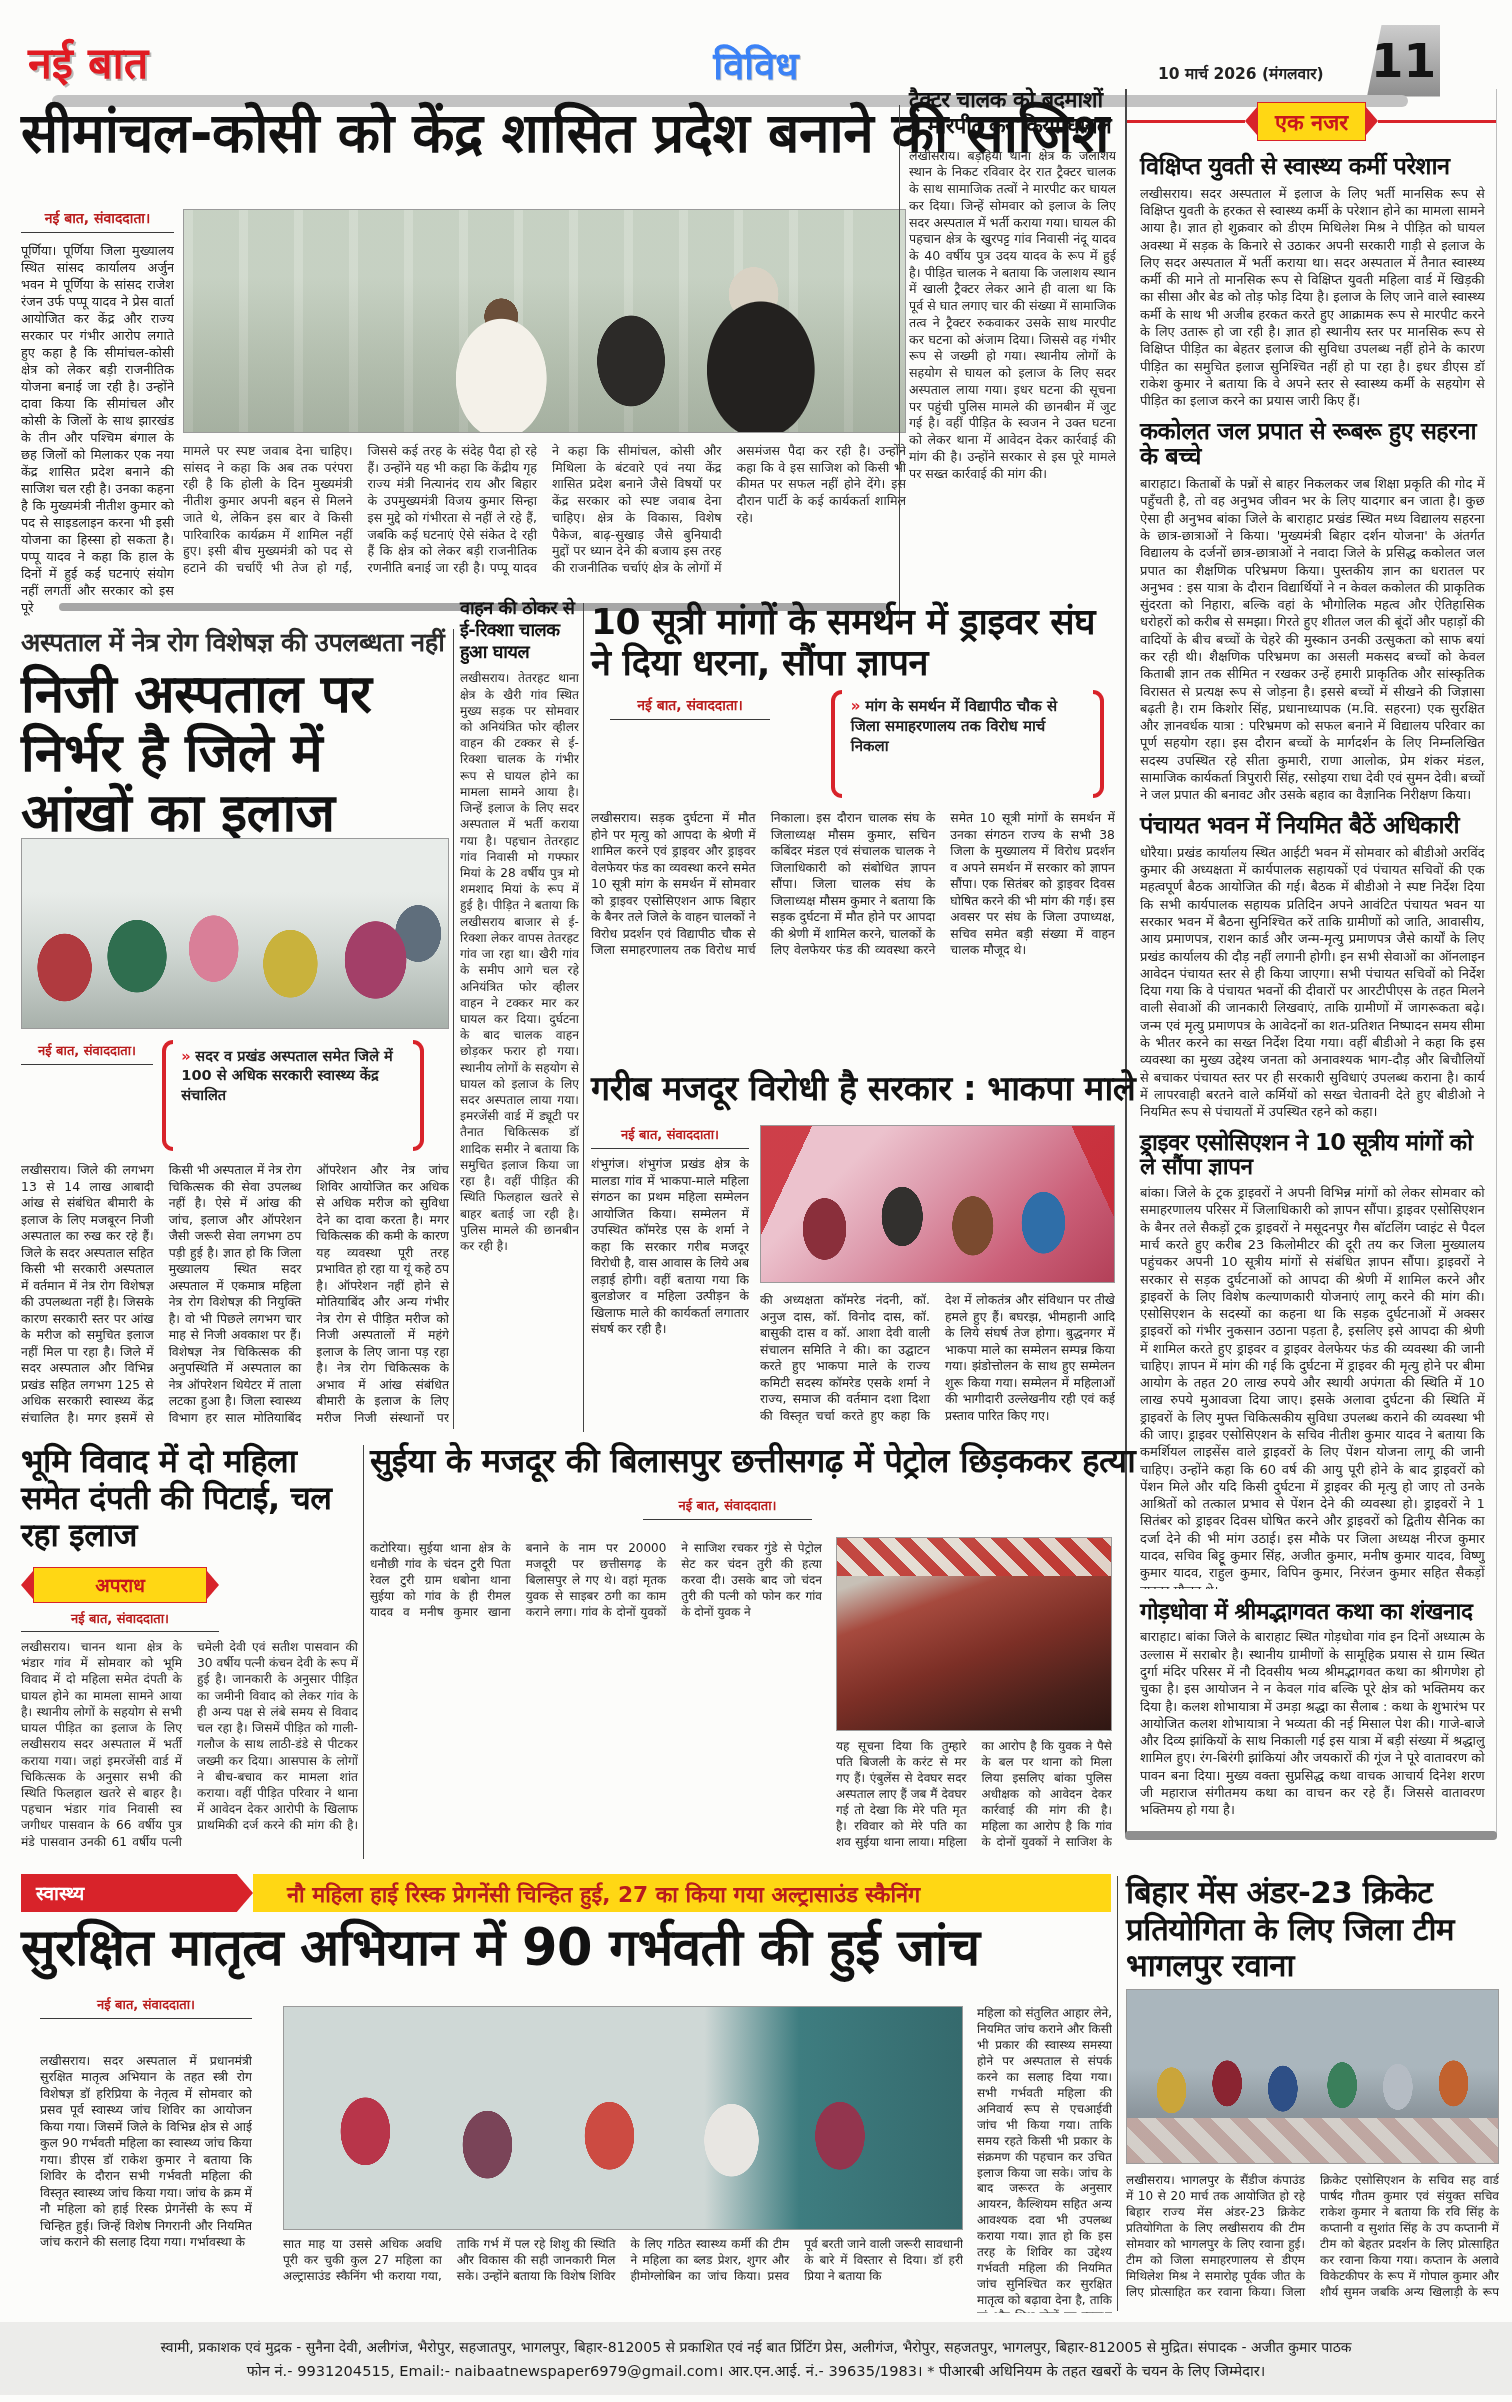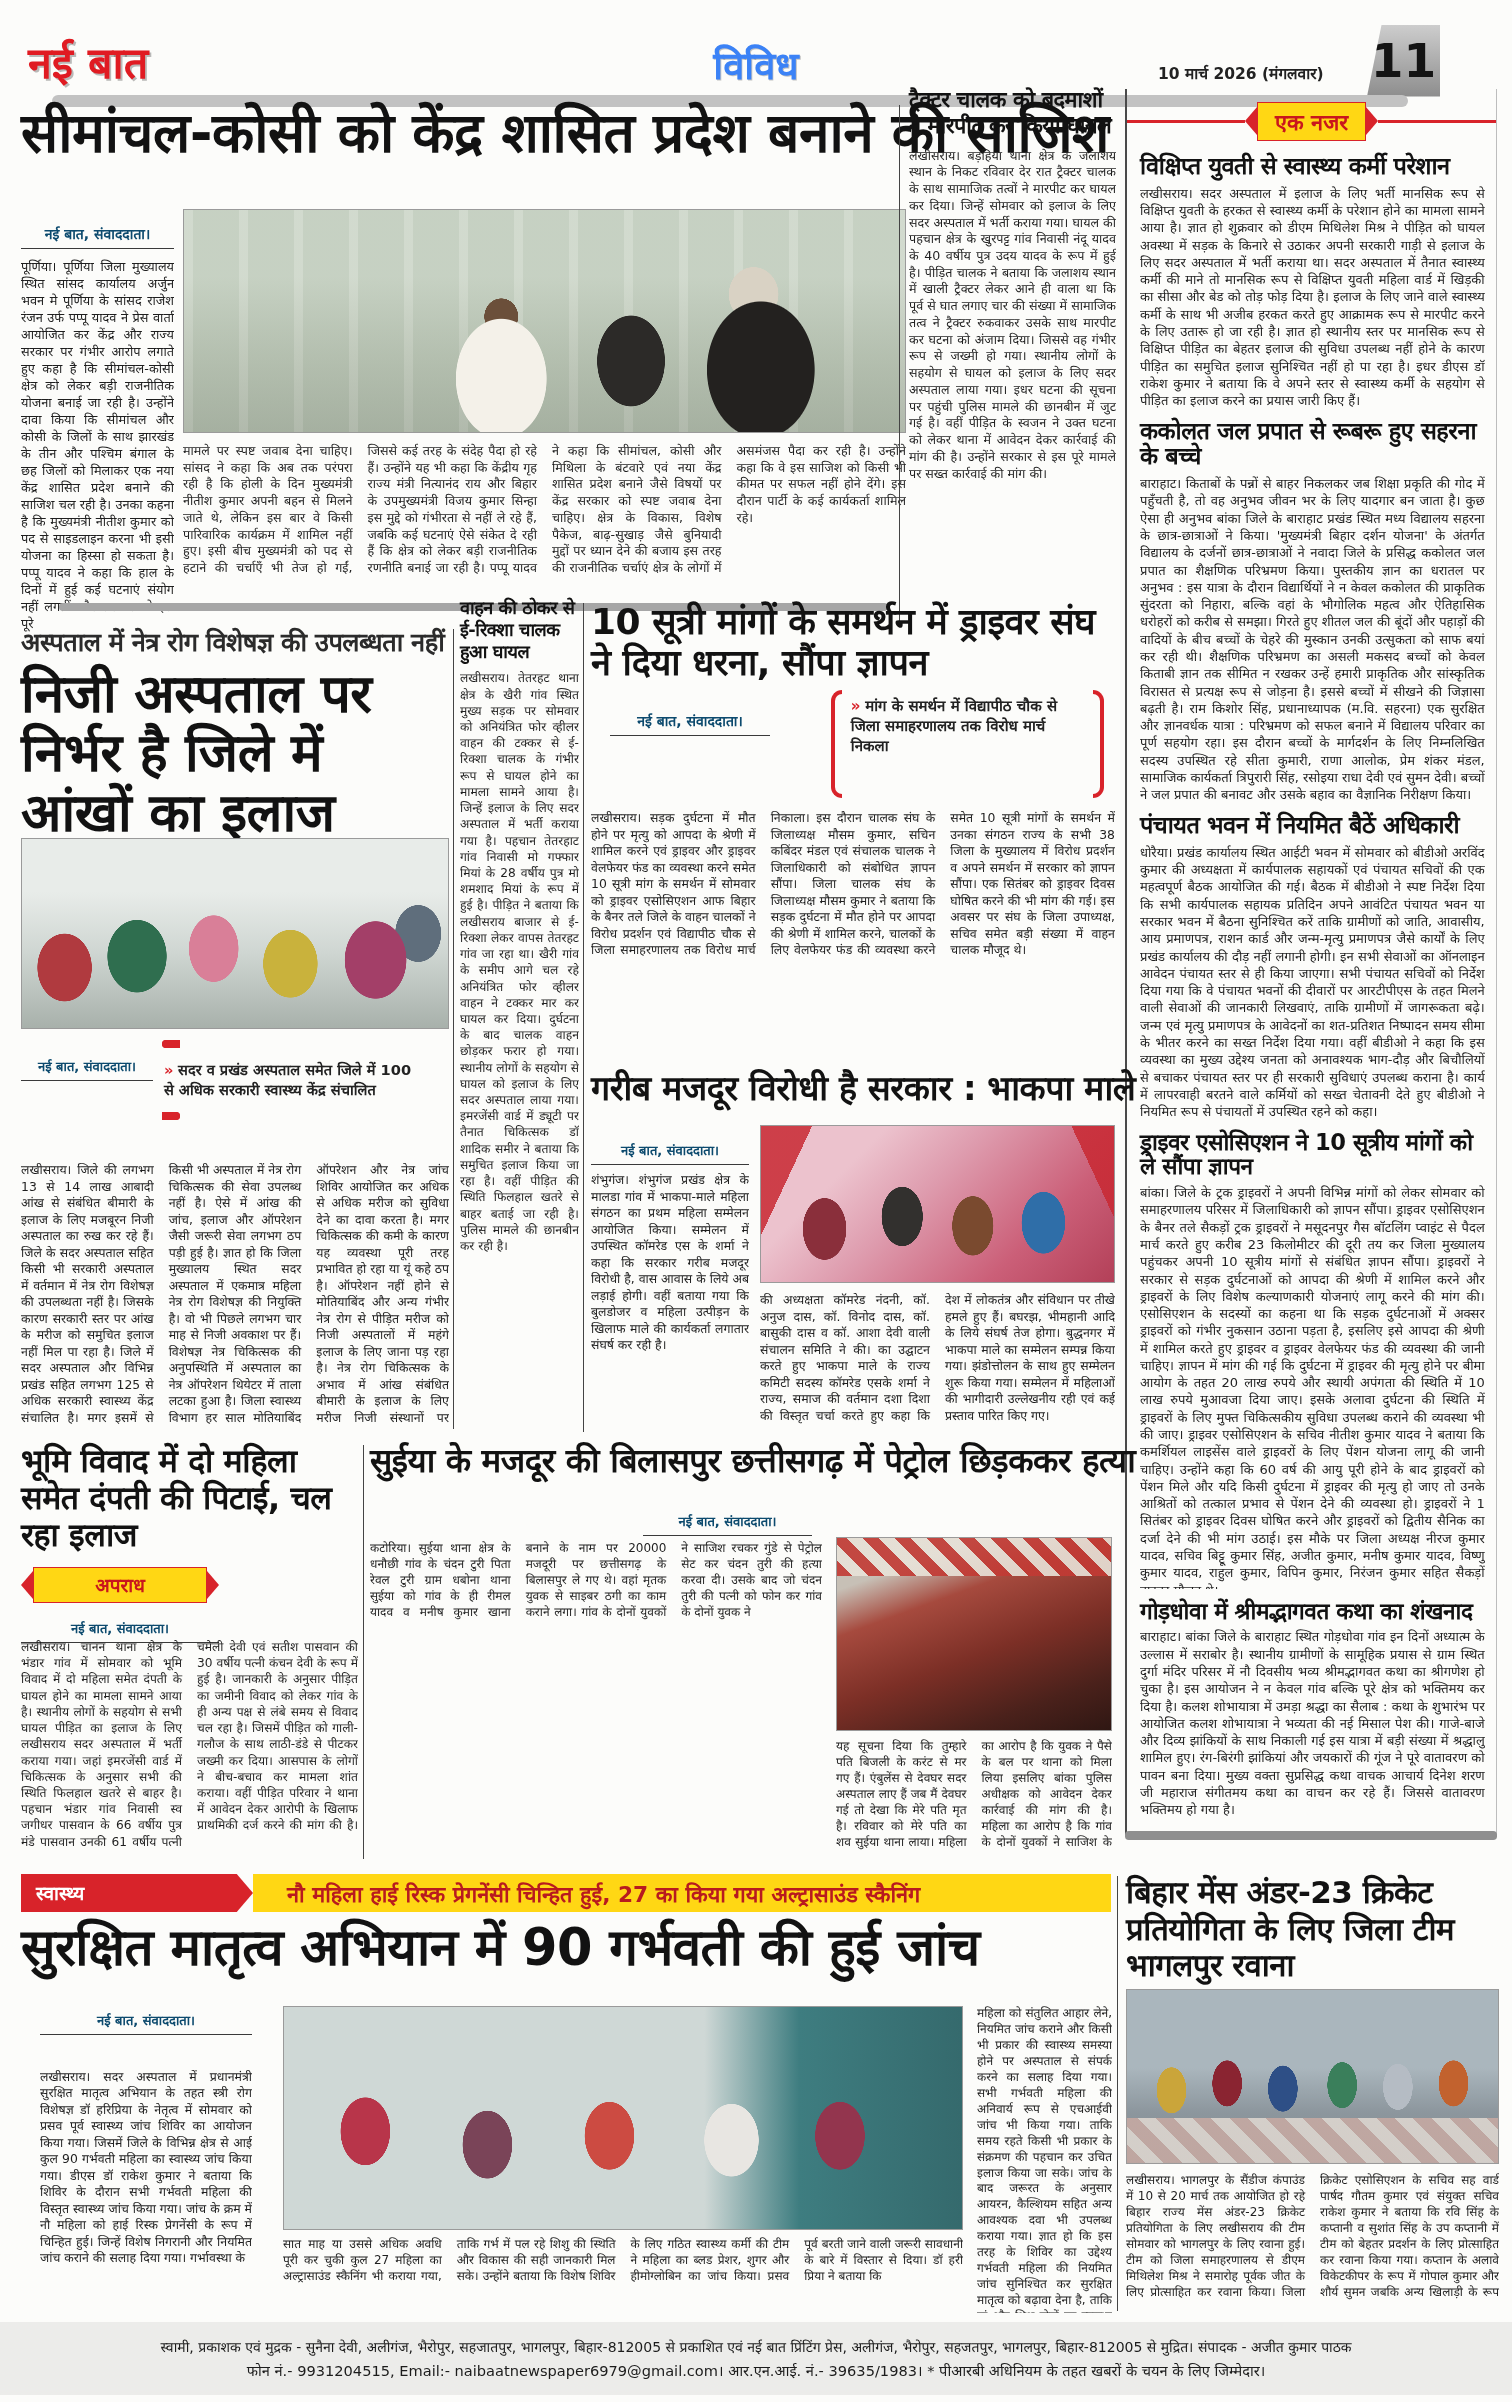--- a/index.html
+++ b/index.html
@@ -4,21 +4,21 @@
 <style>
   html,body{margin:0;padding:0;background:#d9dcdf;}
   .page{position:relative;width:1512px;height:2402px;background:#fcfcfa;
         font-family:"DejaVu Sans",sans-serif;color:#1b1b1b;overflow:hidden;margin:0 auto;}
   .a{position:absolute;box-sizing:border-box;}
   .hl{font-weight:800;color:#121212;line-height:1.08;letter-spacing:-0.5px;}
   .bodytxt{font-size:12.6px;line-height:1.33;text-align:justify;color:#1f1f1f;overflow:hidden;}
   .c2{column-count:2;column-gap:15px;}
   .c3{column-count:3;column-gap:15px;}
   .c4{column-count:4;column-gap:15px;}
-  .byline{font-weight:700;font-size:14px;text-align:center;color:#0c4a6e;margin-top:16px;}
+  .byline{font-weight:700;font-size:14px;text-align:center;color:#b91c1c;}
   .byline-rule{border-bottom:1.5px solid #3a3a3a;margin-top:4.7px;}
   .photo{background-color:#b9beb9;background-size:cover;border:0.9px solid #9a9a9a;}
   .graybar{background:#a6a6a6;border-radius:3.8px;}
   .vrule{background:#444;width:1.4px;}
   
   .pq{display:flex;align-items:stretch;gap:6.6px;}
   .pq .bracket{width:14px;border:4.7px solid #d8232a;}
   .pq .bracket.l{border-right:none;border-radius:24.5px 0 0 24.5px;}
   .pq .bracket.r{border-left:none;border-radius:0 24.5px 24.5px 0;}
   .pq .pqtxt{font-weight:700;font-size:15px;line-height:1.35;color:#222;padding:5.6px 1.9px;}
@@ -118,21 +118,21 @@
            radial-gradient(49px 60px at 27% 62%, #2f6e4f 0 60%, transparent 61%),
            radial-gradient(41px 55px at 45% 58%, #d97f98 0 60%, transparent 61%),
            radial-gradient(45px 56px at 63% 66%, #c9b23c 0 60%, transparent 61%),
            radial-gradient(51px 64px at 83% 64%, #a33f68 0 60%, transparent 61%),
            radial-gradient(38px 47px at 93% 50%, #5f6e7c 0 60%, transparent 61%),
            linear-gradient(180deg,#e8ece9 0 28%,#cfd6d2 60%,#a8b1ab);"></div>
     <div class="a" style="left:0;top:412px;width:132px;">
       <div class="byline" style="font-size:13px;">नई बात, संवाददाता।</div>
       <div class="byline-rule"></div>
     </div>
-    <div class="a pq" style="left:141px;top:411px;width:262px;height:111px;flex-direction:column;">
+    <div class="a pq" style="left:141px;top:411px;width:262px;height:111px;">
       <div class="bracket l"></div>
       <div class="pqtxt" style="font-size:14.6px;"><span class="arr">»</span><span>सदर व प्रखंड अस्पताल समेत जिले में 100 से अधिक सरकारी स्वास्थ्य केंद्र संचालित</span></div>
       <div class="bracket r"></div>
     </div>
     <div class="bodytxt c3 a" style="left:0;top:533px;width:428px;height:271px;font-size:12.4px;">लखीसराय। जिले की लगभग 13 से 14 लाख आबादी आंख से संबंधित बीमारी के इलाज के लिए मजबूरन निजी अस्पताल का रुख कर रहे हैं। जिले के सदर अस्पताल सहित किसी भी सरकारी अस्पताल में वर्तमान में नेत्र रोग विशेषज्ञ की उपलब्धता नहीं है। जिसके कारण सरकारी स्तर पर आंख के मरीज को समुचित इलाज नहीं मिल पा रहा है। जिले में सदर अस्पताल और विभिन्न प्रखंड सहित लगभग 125 से अधिक सरकारी स्वास्थ्य केंद्र संचालित है। मगर इसमें से किसी भी अस्पताल में नेत्र रोग चिकित्सक की सेवा उपलब्ध नहीं है। ऐसे में आंख की जांच, इलाज और ऑपरेशन जैसी जरूरी सेवा लगभग ठप पड़ी हुई है। ज्ञात हो कि जिला मुख्यालय स्थित सदर अस्पताल में एकमात्र महिला नेत्र रोग विशेषज्ञ की नियुक्ति है। वो भी पिछले लगभग चार माह से निजी अवकाश पर हैं। विशेषज्ञ नेत्र चिकित्सक की अनुपस्थिति में अस्पताल का नेत्र ऑपरेशन थियेटर में ताला लटका हुआ है। जिला स्वास्थ्य विभाग हर साल मोतियाबिंद ऑपरेशन और नेत्र जांच शिविर आयोजित कर अधिक से अधिक मरीज को सुविधा देने का दावा करता है। मगर चिकित्सक की कमी के कारण यह व्यवस्था पूरी तरह प्रभावित हो रहा या यूं कहे ठप है। ऑपरेशन नहीं होने से मोतियाबिंद और अन्य गंभीर नेत्र रोग से पीड़ित मरीज को निजी अस्पतालों में महंगे इलाज के लिए जाना पड़ रहा है। नेत्र रोग चिकित्सक के अभाव में आंख संबंधित बीमारी के इलाज के लिए मरीज निजी संस्थानों पर निर्भर है। डीएस डॉ राकेश कुमार ने बताया कि नेत्र रोग विशेषज्ञ चिकित्सक की कमी की जानकारी राज्य स्वास्थ्य समिति पटना को दिया जा चुका है।</div>
   </div>
 
   <div class="a vrule" style="left:453px;top:629px;height:800px;"></div>
 
   <div class="a" style="left:460px;top:597px;width:119px;height:836px;">

